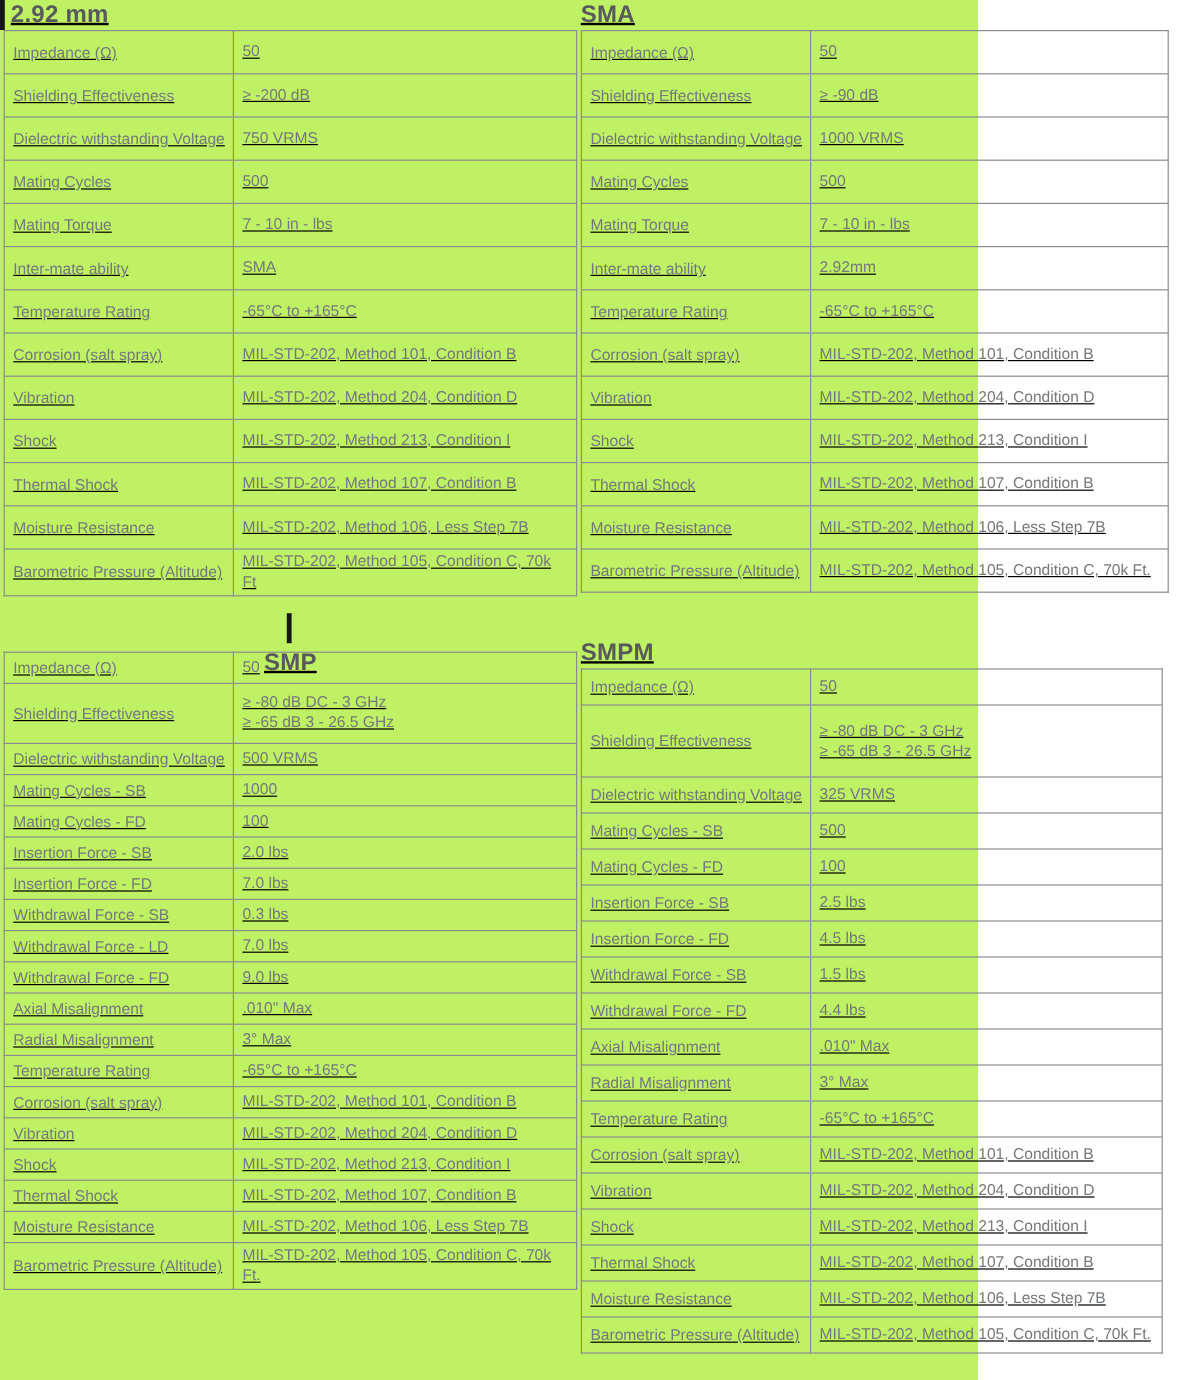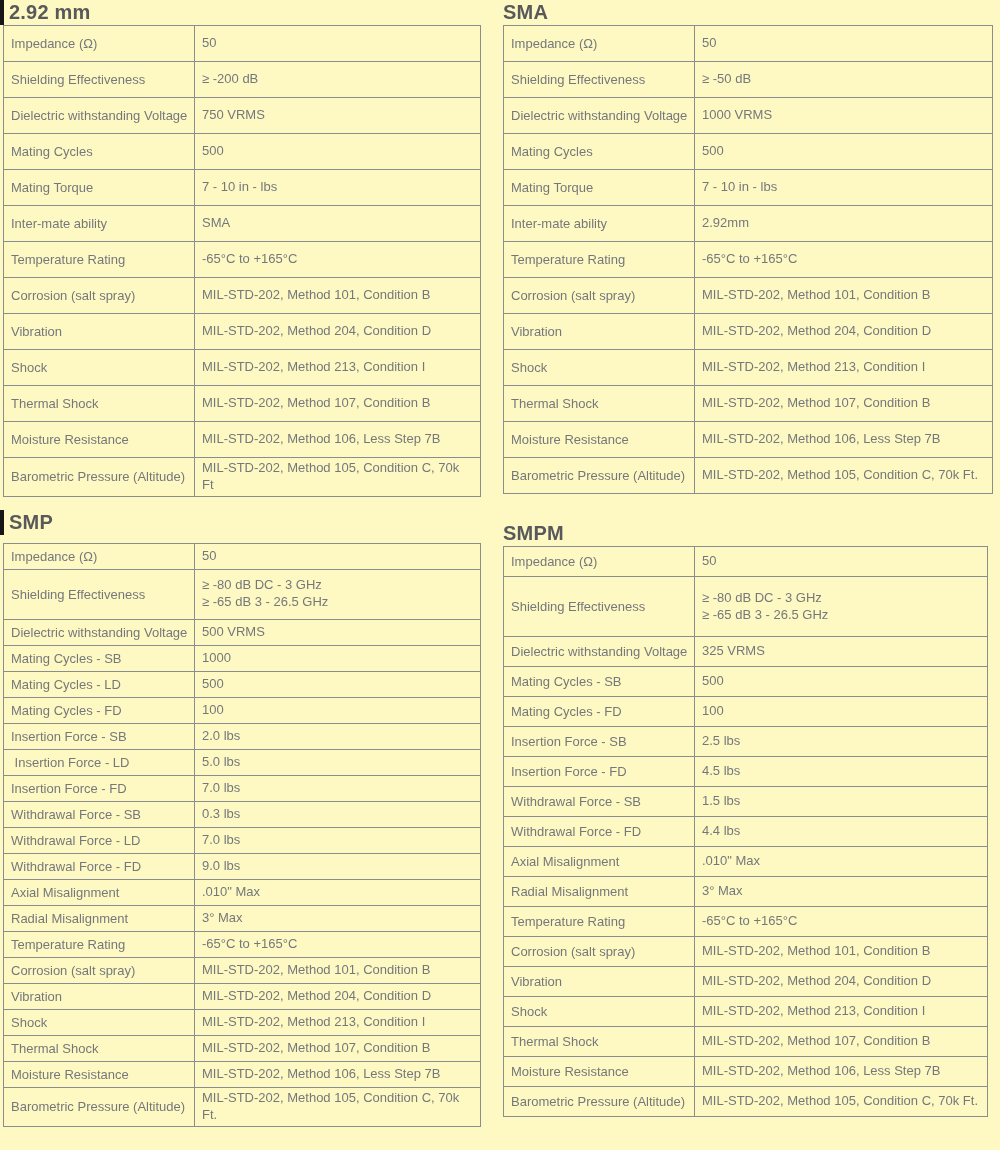--- a/index.html
+++ b/index.html
@@ -1,29 +1,29 @@
 <!DOCTYPE html>
 <html><head>
 <meta charset="utf-8">
 <style>
   html,body{margin:0;padding:0;background:#ffffff;}
   body{font-family:"Liberation Sans","DejaVu Sans",sans-serif;}
-  .page{width:1000px;min-height:1150px;display:flex;background:#fef9c3;}
+  .page{width:815px;min-height:1150px;display:flex;background:#bef264;text-decoration:underline;}
   .col{width:500px;box-sizing:border-box;padding-left:3px;}
 
   .sec-title{
     display:flex;align-items:center;gap:5px;
     margin:0 0 1px 0;height:24px;
     font-size:20px;font-weight:bold;color:#58595b;
     letter-spacing:0.2px;
   }
   .accent-bar{width:4px;height:25px;background:#161616;margin-left:-3px;flex:0 0 auto;}
   .sec-gap-left{margin-top:14px;}
-  .sec-gap-left .sec-title{margin-bottom:8px;}
-  .sec-gap-right{margin-top:27px;}
+  .sec-gap-left .sec-title{margin-bottom:8px;flex-direction:column;}
+  .sec-gap-right{margin-top:38px;}
 
   table.spec{border-collapse:collapse;table-layout:fixed;}
   table.spec td{
     border:1px solid #8a8d8f;
     color:#75787b;
     font-size:13px;
     padding:2px 6px 2px 7px;
     vertical-align:middle;
     box-sizing:border-box;
     overflow:hidden;
@@ -134,34 +134,26 @@
             </tr>
             <tr>
               <td class="spec-label">Dielectric withstanding Voltage</td>
               <td class="spec-value">500 VRMS</td>
             </tr>
             <tr>
               <td class="spec-label">Mating Cycles - SB</td>
               <td class="spec-value">1000</td>
             </tr>
             <tr>
-              <td class="spec-label">Mating Cycles - LD</td>
-              <td class="spec-value">500</td>
-            </tr>
-            <tr>
               <td class="spec-label">Mating Cycles - FD</td>
               <td class="spec-value">100</td>
             </tr>
             <tr>
               <td class="spec-label">Insertion Force - SB</td>
               <td class="spec-value">2.0 lbs</td>
-            </tr>
-            <tr>
-              <td class="spec-label">&nbsp;Insertion Force - LD</td>
-              <td class="spec-value">5.0 lbs</td>
             </tr>
             <tr>
               <td class="spec-label">Insertion Force - FD</td>
               <td class="spec-value">7.0 lbs</td>
             </tr>
             <tr>
               <td class="spec-label">Withdrawal Force - SB</td>
               <td class="spec-value">0.3 lbs</td>
             </tr>
             <tr>
@@ -225,21 +217,21 @@
             <col class="c1">
             <col>
           </colgroup>
           <tbody>
             <tr>
               <td class="spec-label">Impedance (Ω)</td>
               <td class="spec-value">50</td>
             </tr>
             <tr>
               <td class="spec-label">Shielding Effectiveness</td>
-              <td class="spec-value">≥ -50 dB</td>
+              <td class="spec-value">≥ -90 dB</td>
             </tr>
             <tr>
               <td class="spec-label">Dielectric withstanding Voltage</td>
               <td class="spec-value">1000 VRMS</td>
             </tr>
             <tr>
               <td class="spec-label">Mating Cycles</td>
               <td class="spec-value">500</td>
             </tr>
             <tr>

